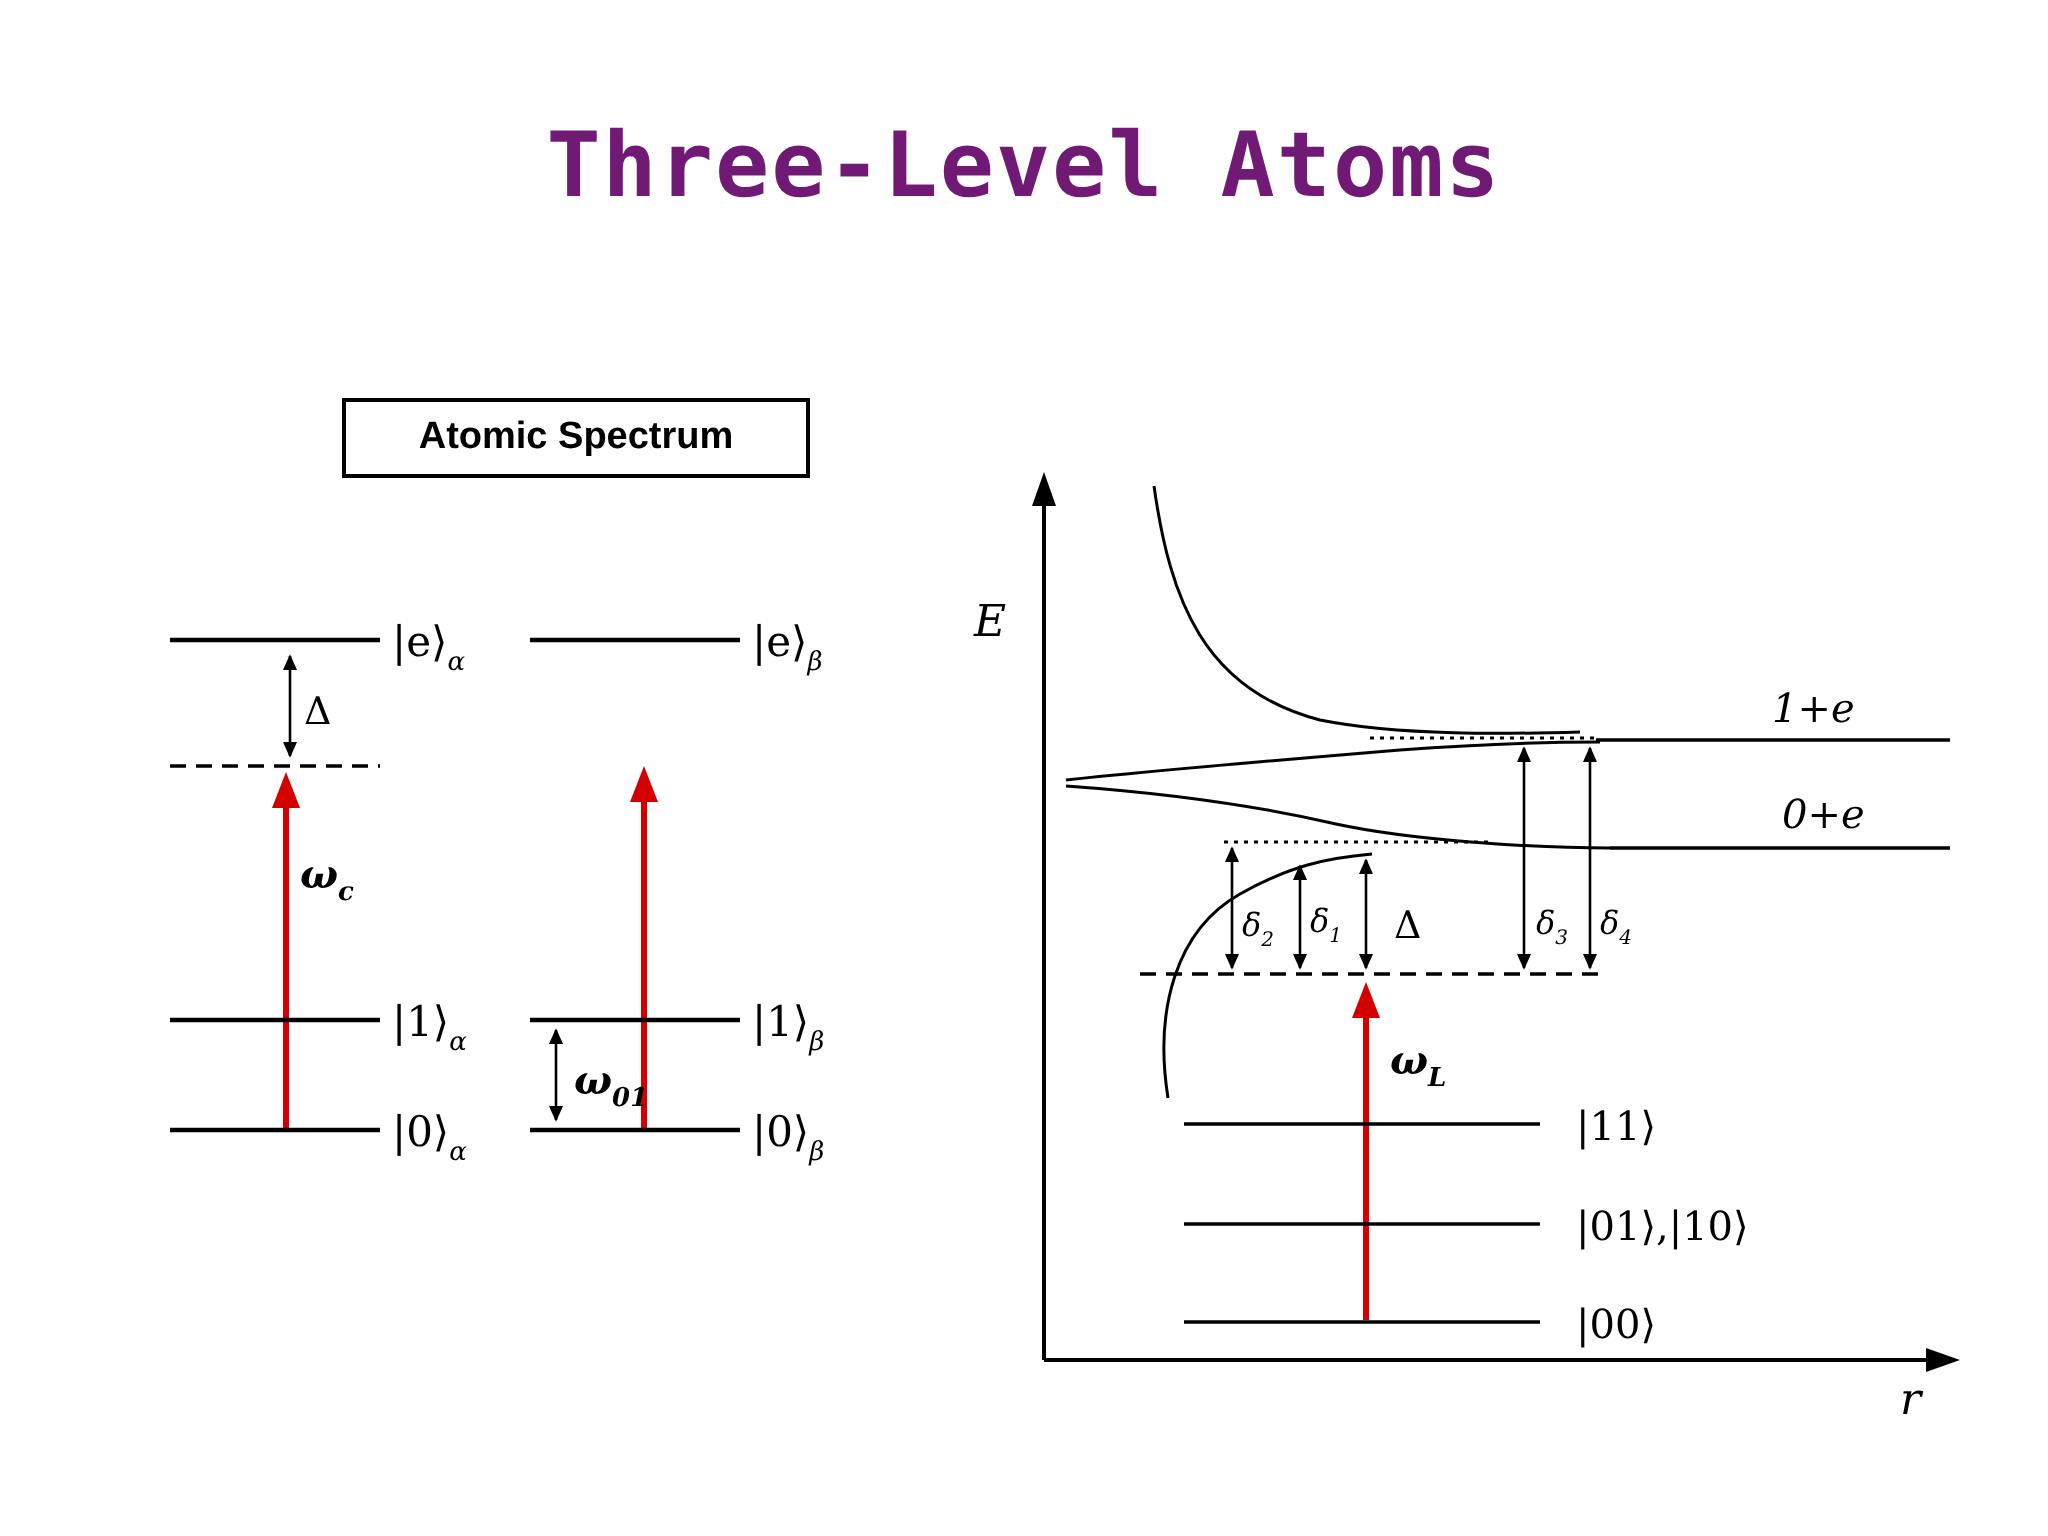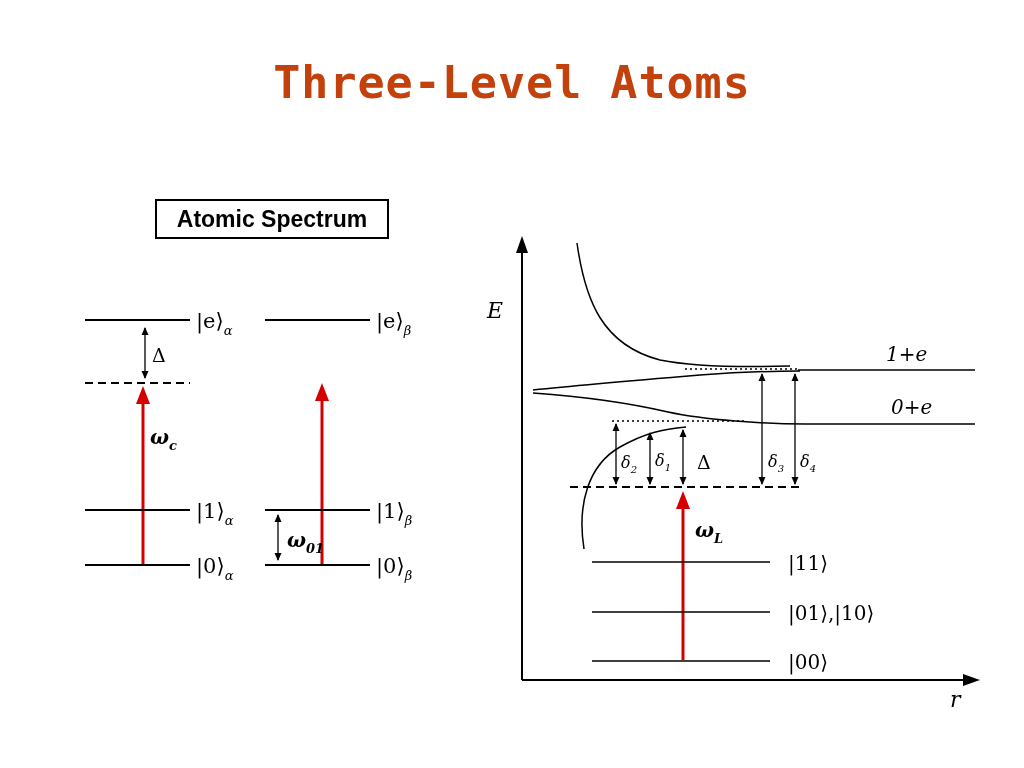--- a/index.html
+++ b/index.html
@@ -1,23 +1,23 @@
 <!DOCTYPE html>
 <html><head>
 <meta charset="utf-8">
 <style>
   html,body { margin:0; padding:0; background:#fff; }
   .slide { position:relative; width:1024px; height:768px; background:#fff; overflow:hidden;
            font-family:"Liberation Sans", sans-serif; }
   .title { position:absolute; top:56px; left:0; width:100%; text-align:center;
            font-family:"DejaVu Sans Mono", monospace; font-weight:bold; font-size:45px;
-           letter-spacing:1px; color:#c2410c; }
+           letter-spacing:1px; color:#701a75; }
   .panel-label { position:absolute; border:2px solid #000; background:#fff;
            display:flex; align-items:center; justify-content:center;
-           font-weight:bold; font-size:23px; color:#000; }
+           font-weight:bold; font-size:19px; color:#000;margin-left:16px; }
   #atomic-box { left:155px; top:199px; width:230px; height:36px; }
   #molecular-box { left:620px; top:199px; width:294px; height:36px; }
   svg.diagram { position:absolute; left:0; top:0; }
 
   
   .lvl   { stroke:#000; stroke-width:2.2; }
   .lvl2  { stroke:#000; stroke-width:1.7; }
   .dash  { stroke:#000; stroke-width:1.8; stroke-dasharray:8 5; }
   .dot   { stroke:#000; stroke-width:1.6; stroke-dasharray:2 3; }
   .curve { stroke:#000; stroke-width:1.5; fill:none; }

